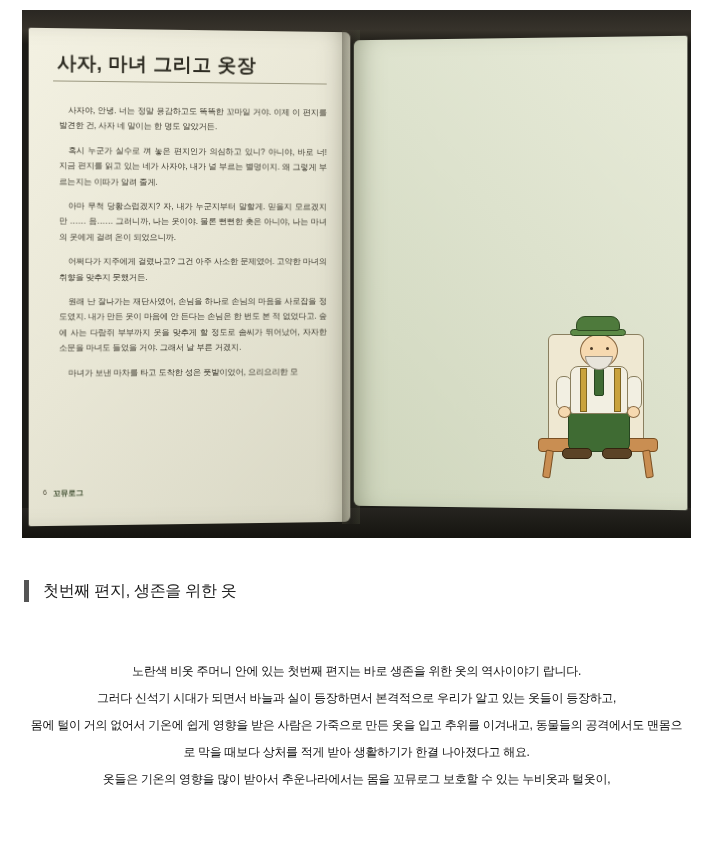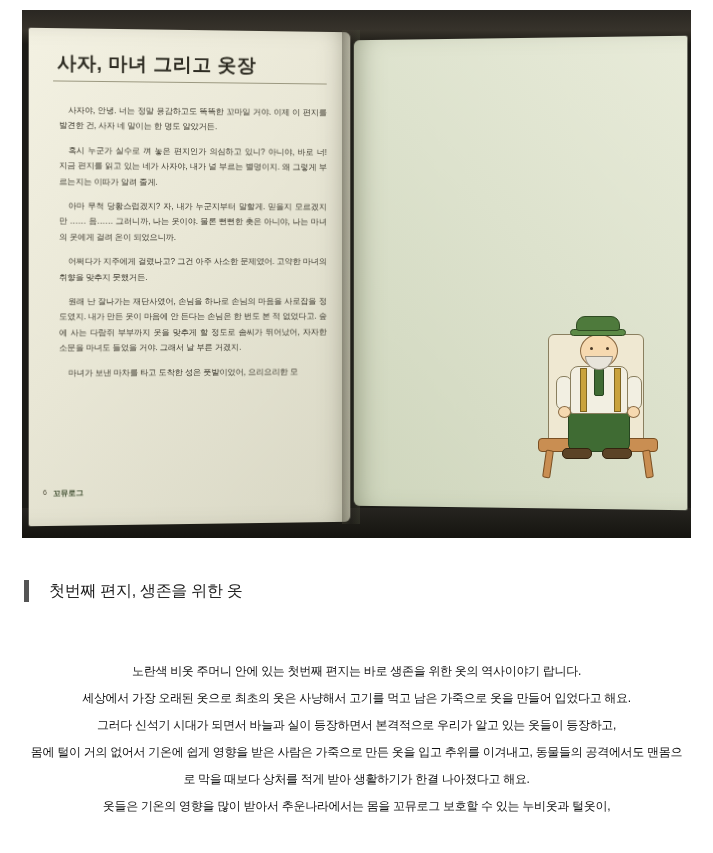--- a/index.html
+++ b/index.html
@@ -193,21 +193,21 @@
 
   
   .article {
     position: absolute;
     left: 0; top: 556px;
     width: 713px;
   }
   .headline-wrap {
     display: flex;
     align-items: flex-end;
-    gap: 20px;
+    gap: 14px;
     padding: 24px 0 0 24px;
   }
   .headline-bar {
     width: 5px;
     height: 22px;
     background: #555555;
     flex: 0 0 auto;
   }
   .headline {
     font-size: 16px;
@@ -279,20 +279,19 @@
     </div>
   </div>
 
   <div class="article">
     <div class="headline-wrap">
       <div class="headline-bar"></div>
       <div class="headline">첫번째 편지, 생존을 위한 옷</div>
     </div>
     <div class="body-copy">
       <p>노란색 비옷 주머니 안에 있는 첫번째 편지는 바로 생존을 위한 옷의 역사이야기 랍니다.</p>
-      <p>세상에서 가장 오래된 옷으로 최초의 옷은 사냥해서 고기를 먹고 남은 가죽으로 옷을 만들어 입었다고 해요.</p>
       <p>그러다 신석기 시대가 되면서 바늘과 실이 등장하면서 본격적으로 우리가 알고 있는 옷들이 등장하고,</p>
       <p>몸에 털이 거의 없어서 기온에 쉽게 영향을 받은 사람은 가죽으로 만든 옷을 입고 추위를 이겨내고, 동물들의 공격에서도 맨몸으로 막을 때보다 상처를 적게 받아 생활하기가 한결 나아졌다고 해요.</p>
       <p>옷들은 기온의 영향을 많이 받아서 추운나라에서는 몸을 꼬뮤로그 보호할 수 있는 누비옷과 털옷이,</p>
     </div>
   </div>
 
 </div>
 
 </body></html>

